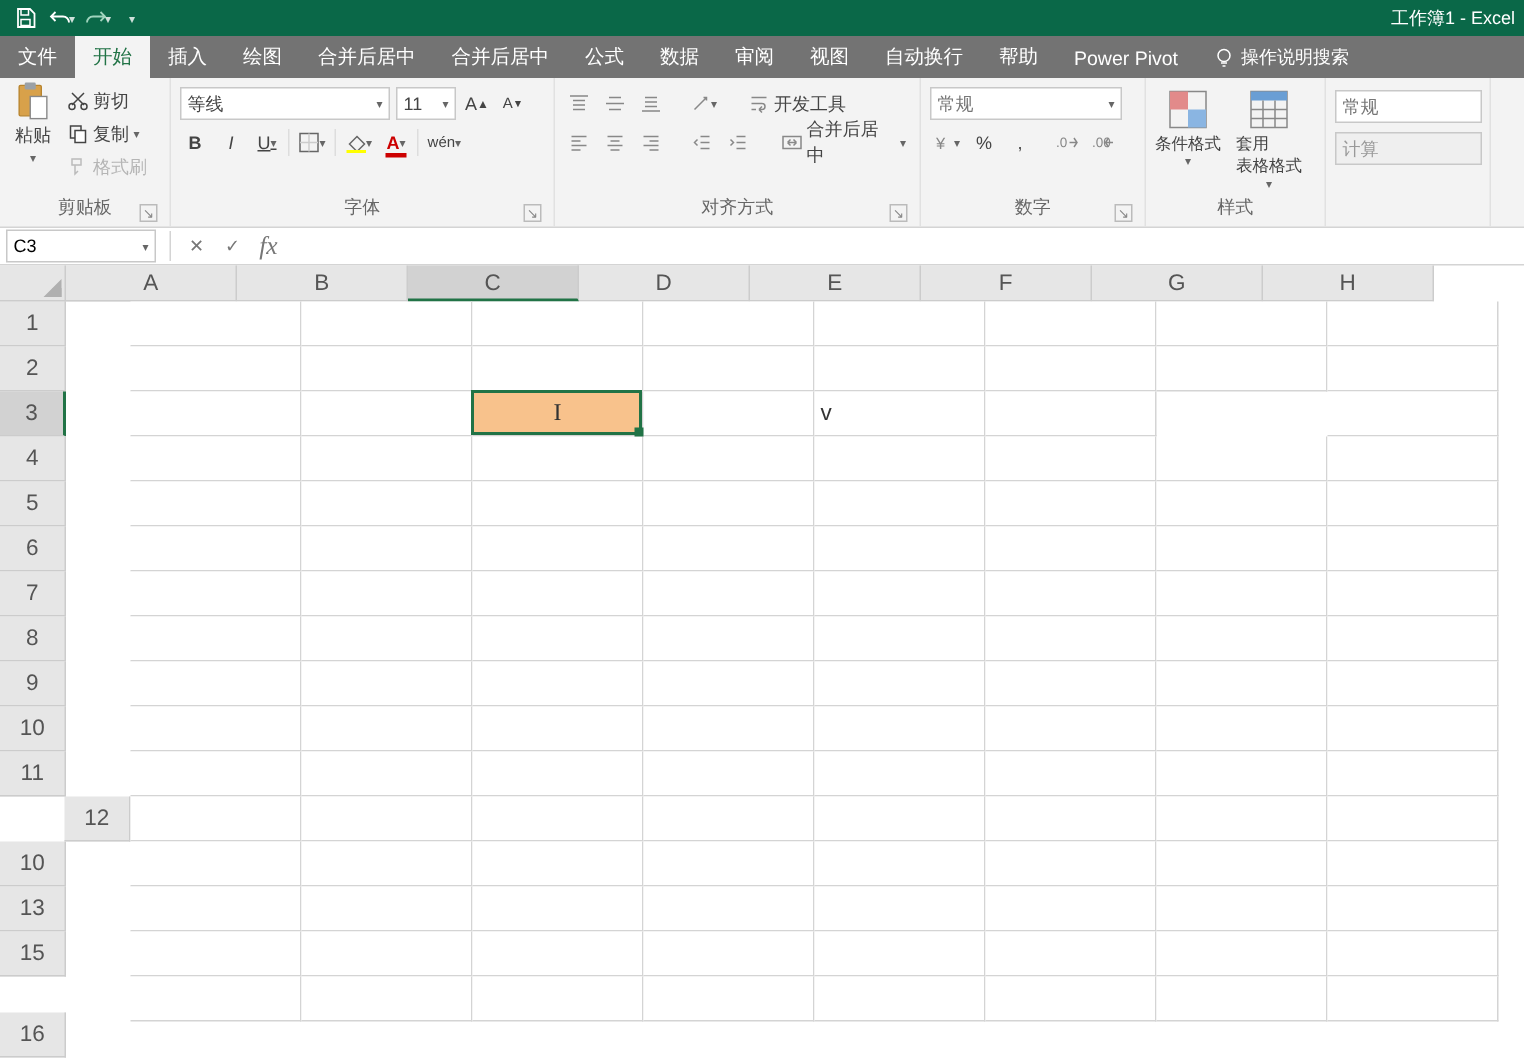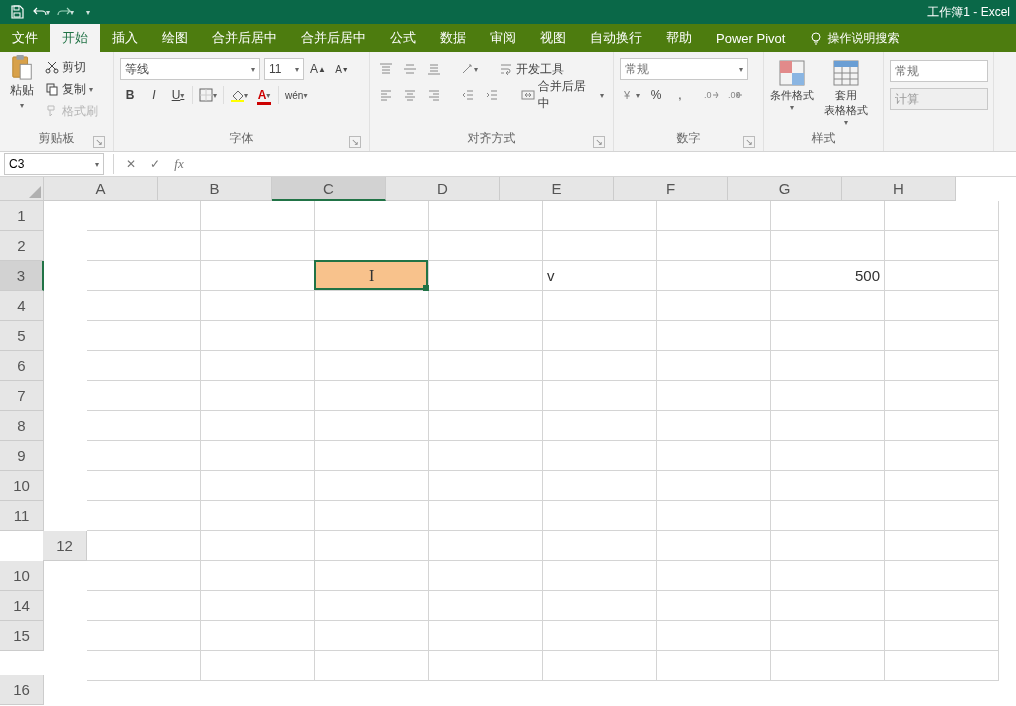--- a/index.html
+++ b/index.html
@@ -2,21 +2,21 @@
 <html><head>
 <meta charset="utf-8">
 <style>
 *{box-sizing:border-box;margin:0;padding:0;font-family:"Microsoft YaHei","Segoe UI",sans-serif;}
 body{background:#fff;width:1016px;height:706px;overflow:hidden;font-size:12px;user-select:none;}
 .titlebar{background:#0a6848;height:24px;display:flex;align-items:center;color:#fff;justify-content:space-between;padding:0 6px;}
 .qat{display:flex;align-items:center;gap:2px;}
 .qat .ico{width:22px;height:22px;display:flex;align-items:center;justify-content:center;color:#fff;font-size:13px;}
 .qat .drop{font-size:8px;margin-left:-2px;opacity:.8;}
 .doc-title{position:absolute;width:100%;text-align:right;pointer-events:none;padding-right:12px;font-size:12px;padding-left:200px;}
-.tabs{background:#4d7c0f;height:28px;display:flex;align-items:stretch;color:#fff;}
+.tabs{background:#737373;height:28px;display:flex;align-items:stretch;color:#fff;}
 .tab{padding:0 12px;display:flex;align-items:center;font-size:13px;cursor:pointer;}
 .tab.active{background:#f3f3f3;color:#217346;}
 .ribbon{background:#f3f3f3;border-bottom:1px solid #d4d4d4;height:100px;display:flex;font-size:12px;color:#444;}
 .group{border-right:1px solid #e1e1e1;display:flex;flex-direction:column;padding:2px 6px;position:relative;}
 .group-body{flex:1;display:flex;align-items:flex-start;}
 .group-label{text-align:center;font-size:12px;color:#666;height:18px;line-height:14px;position:relative;}
 .dlaunch{position:absolute;right:2px;bottom:1px;font-size:9px;color:#888;width:12px;height:12px;border:1px solid #bbb;display:flex;align-items:center;justify-content:center;}
 .vcol{display:flex;flex-direction:column;justify-content:center;align-items:center;padding:2px 4px;}
 .bigbtn{display:flex;flex-direction:column;align-items:center;gap:2px;}
 .iconbox{width:24px;height:24px;display:flex;align-items:center;justify-content:center;}
@@ -24,21 +24,21 @@
 .btnish{display:flex;align-items:center;justify-content:center;height:22px;min-width:20px;padding:0 2px;}
 .fontname{width:140px;height:22px;border:1px solid #c8c8c8;background:#fff;display:flex;align-items:center;padding:0 4px;justify-content:space-between;}
 .fontsize{width:40px;height:22px;border:1px solid #c8c8c8;background:#fff;display:flex;align-items:center;padding:0 4px;justify-content:space-between;}
 .dd{font-size:8px;color:#666;}
 .segline{display:flex;gap:4px;align-items:center;}
 svg{display:block;}
 .namebox-row{height:25px;border-bottom:1px solid #d4d4d4;display:flex;align-items:center;background:#fff;}
 .namebox{width:100px;height:22px;border:1px solid #c8c8c8;margin:0 4px;display:flex;align-items:center;justify-content:space-between;padding:0 4px;background:#fff;}
 .nb-sep{width:1px;height:20px;background:#d4d4d4;margin:0 5px;}
 .fx-btn{width:24px;height:22px;display:flex;align-items:center;justify-content:center;color:#777;}
-.fx-label{font-style:italic;color:#777;font-family:"Times New Roman",serif;font-size:13px;}
+.fx-label{font-style:italic;color:#777;font-family:"Times New Roman",serif;font-size:17px;}
 .formula-input{flex:1;height:22px;border:none;outline:none;padding:0 4px;}
 .grid-area{display:flex;height:529px;}
 .corner{width:44px;height:24px;background:#e6e6e6;border-right:1px solid #ccc;border-bottom:1px solid #ccc;position:relative;}
 .corner::after{content:"";position:absolute;right:2px;bottom:2px;border:6px solid transparent;border-right-color:#b0b0b0;border-bottom-color:#b0b0b0;}
 .colhdrs{display:flex;}
 .colhdr{height:24px;background:#e6e6e6;border-right:1px solid #ccc;border-bottom:1px solid #ccc;display:flex;align-items:center;justify-content:center;color:#555;font-size:15px;}
 .colhdr.sel{background:#d2d2d2;border-bottom:2px solid #217346;}
 .rowhdr{width:44px;background:#e6e6e6;border-right:1px solid #ccc;border-bottom:1px solid #ccc;display:flex;align-items:center;justify-content:center;color:#555;font-size:15px;}
 .rowhdr.sel{background:#d2d2d2;border-right:2px solid #217346;}
 .cells{position:relative;}
@@ -326,21 +326,21 @@
           <span class="dd">▾</span>
       </div>
       <div class="styles-col">
         <div class="iconbox">
           <svg width="28" height="28" viewBox="0 0 28 28">
               <rect x="2" y="2" width="24" height="24" fill="none" stroke="#888"></rect>
               <rect x="2" y="2" width="24" height="6" fill="#6a9ed4"></rect>
               <path d="M2 14h24M2 20h24M10 8v18M18 8v18" stroke="#888"></path>
             </svg>
         </div>
-        <span style="white-space:pre;text-align:center;">套用
+        <span style="white-space:pre;text-align:left;">套用
 表格格式</span>
           <span class="dd">▾</span>
       </div>
     </div>
     <div class="group-label">样式</div>
   </div>
 
   <div class="group" style="width:110px;">
     <div class="group-body" style="flex-direction:column;gap:6px;padding-top:6px;">
       <div class="nfmt" style="width:98px;">
@@ -391,21 +391,21 @@
         <div class="rowhdr" style="height: 30px;">4</div>
         <div class="rowhdr" style="height: 30px;">5</div>
         <div class="rowhdr" style="height: 30px;">6</div>
         <div class="rowhdr" style="height: 30px;">7</div>
         <div class="rowhdr" style="height: 30px;">8</div>
         <div class="rowhdr" style="height: 30px;">9</div>
         <div class="rowhdr" style="height: 30px;">10</div>
         <div class="rowhdr" style="height: 30px;">11</div>
         <div class="rowhdr" style="height: 30px; margin-left: 43px;">12</div>
         <div class="rowhdr" style="height: 30px;">10</div>
-        <div class="rowhdr" style="height: 30px;">14</div>
+        <div class="rowhdr" style="height: 30px;">13</div>
         <div class="rowhdr" style="height: 30px;">15</div>
         <div class="rowhdr" style="height: 30px; margin-top: 24px;">16</div>
       </div>
     <div class="cells" id="cells" style="flex:1;">
         <div class="cell" style="left: 0px; top: 0px; width: 114px; height: 30px;"></div>
         <div class="cell" style="left: 114px; top: 0px; width: 114px; height: 30px;"></div>
         <div class="cell" style="left: 228px; top: 0px; width: 114px; height: 30px;"></div>
         <div class="cell" style="left: 342px; top: 0px; width: 114px; height: 30px;"></div>
         <div class="cell" style="left: 456px; top: 0px; width: 114px; height: 30px;"></div>
         <div class="cell" style="left: 570px; top: 0px; width: 114px; height: 30px;"></div>
@@ -418,21 +418,20 @@
         <div class="cell" style="left: 456px; top: 30px; width: 114px; height: 30px;"></div>
         <div class="cell" style="left: 570px; top: 30px; width: 114px; height: 30px;"></div>
         <div class="cell" style="left: 684px; top: 30px; width: 114px; height: 30px;"></div>
         <div class="cell" style="left: 798px; top: 30px; width: 114px; height: 30px;"></div>
         <div class="cell" style="left: 0px; top: 60px; width: 114px; height: 30px;"></div>
         <div class="cell" style="left: 114px; top: 60px; width: 114px; height: 30px;"></div>
         <div class="cell" style="left: 228px; top: 60px; width: 114px; height: 30px;"></div>
         <div class="cell" style="left: 342px; top: 60px; width: 114px; height: 30px;"></div>
         <div class="cell" style="left: 456px; top: 60px; width: 114px; height: 30px;">v</div>
         <div class="cell" style="left: 570px; top: 60px; width: 114px; height: 30px;"></div>
-        <div class="cell num" style="left: 684px; top: 60px; width: 114px; height: 30px;">500</div>
         <div class="cell" style="left: 798px; top: 60px; width: 114px; height: 30px;"></div>
         <div class="cell" style="left: 0px; top: 90px; width: 114px; height: 30px;"></div>
         <div class="cell" style="left: 114px; top: 90px; width: 114px; height: 30px;"></div>
         <div class="cell" style="left: 228px; top: 90px; width: 114px; height: 30px;"></div>
         <div class="cell" style="left: 342px; top: 90px; width: 114px; height: 30px;"></div>
         <div class="cell" style="left: 456px; top: 90px; width: 114px; height: 30px;"></div>
         <div class="cell" style="left: 570px; top: 90px; width: 114px; height: 30px;"></div>
         <div class="cell" style="left: 684px; top: 90px; width: 114px; height: 30px;"></div>
         <div class="cell" style="left: 798px; top: 90px; width: 114px; height: 30px;"></div>
         <div class="cell" style="left: 0px; top: 120px; width: 114px; height: 30px;"></div>

